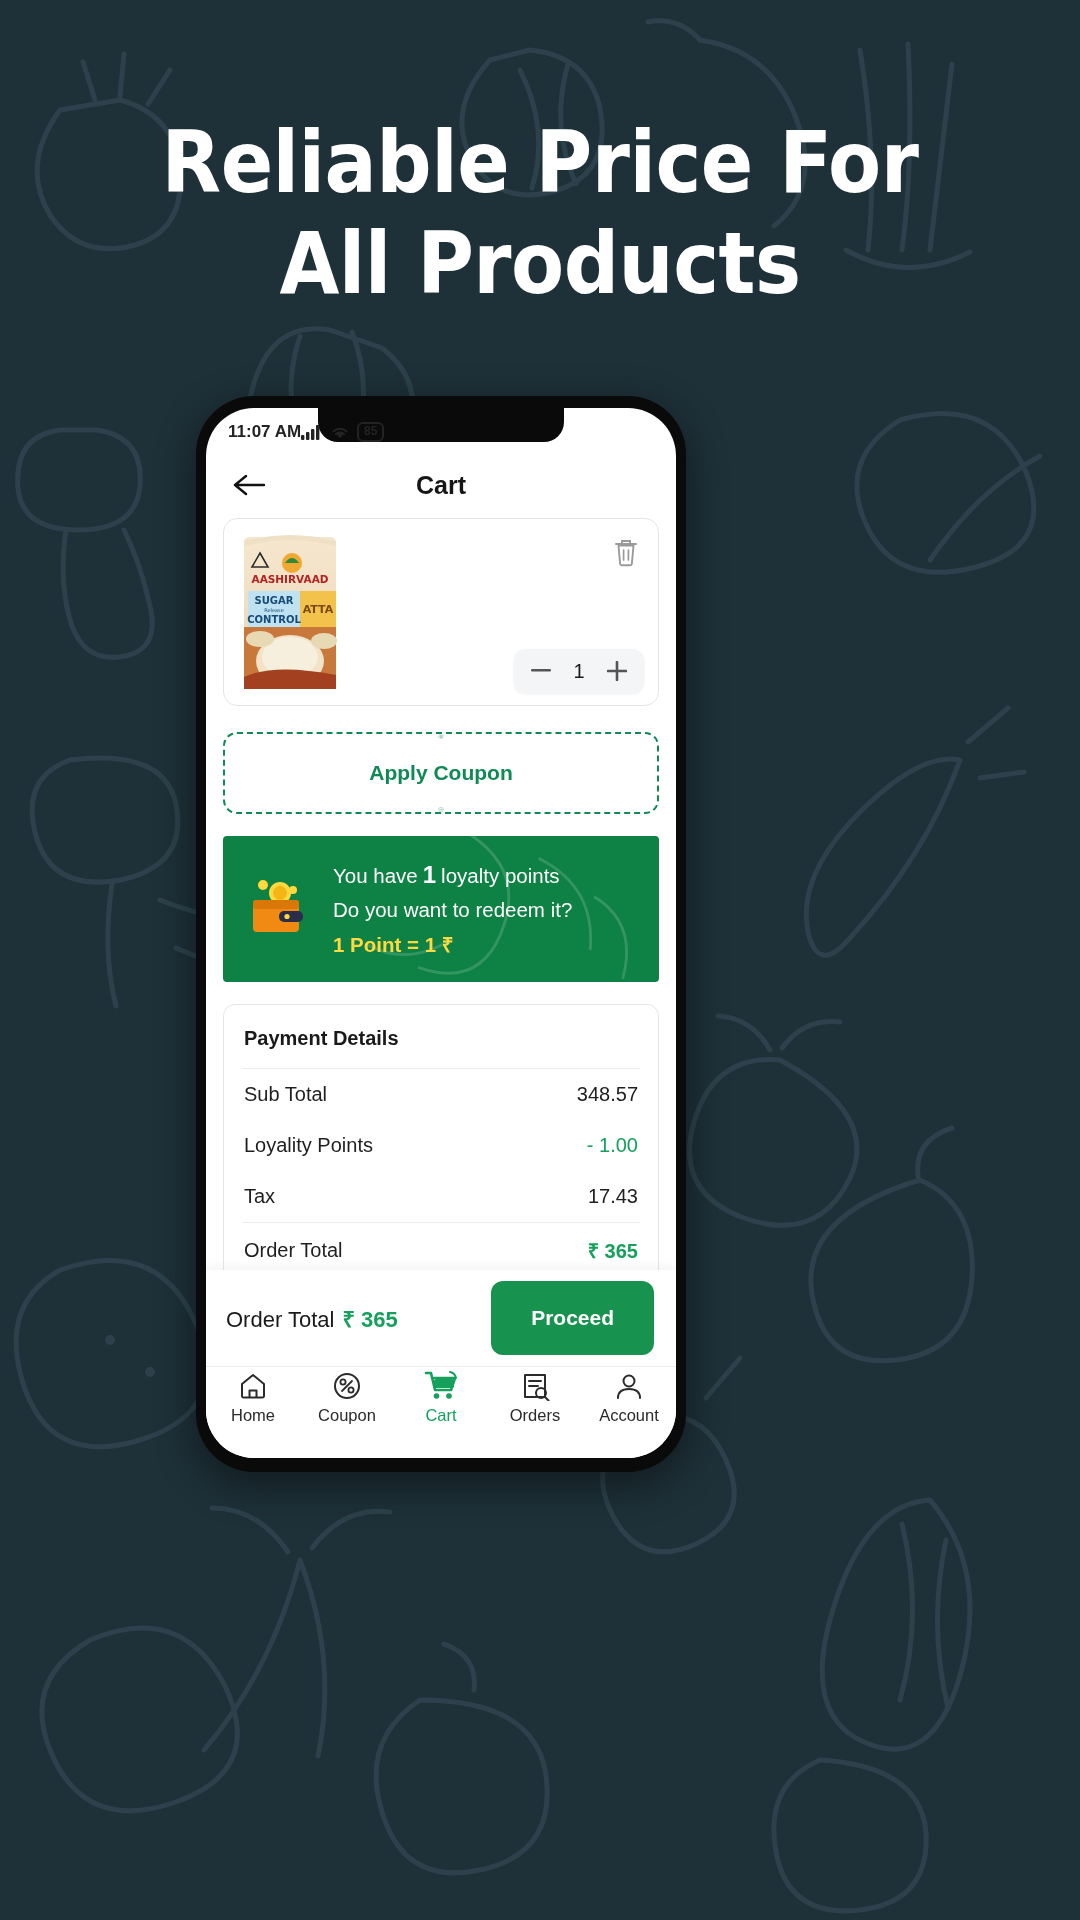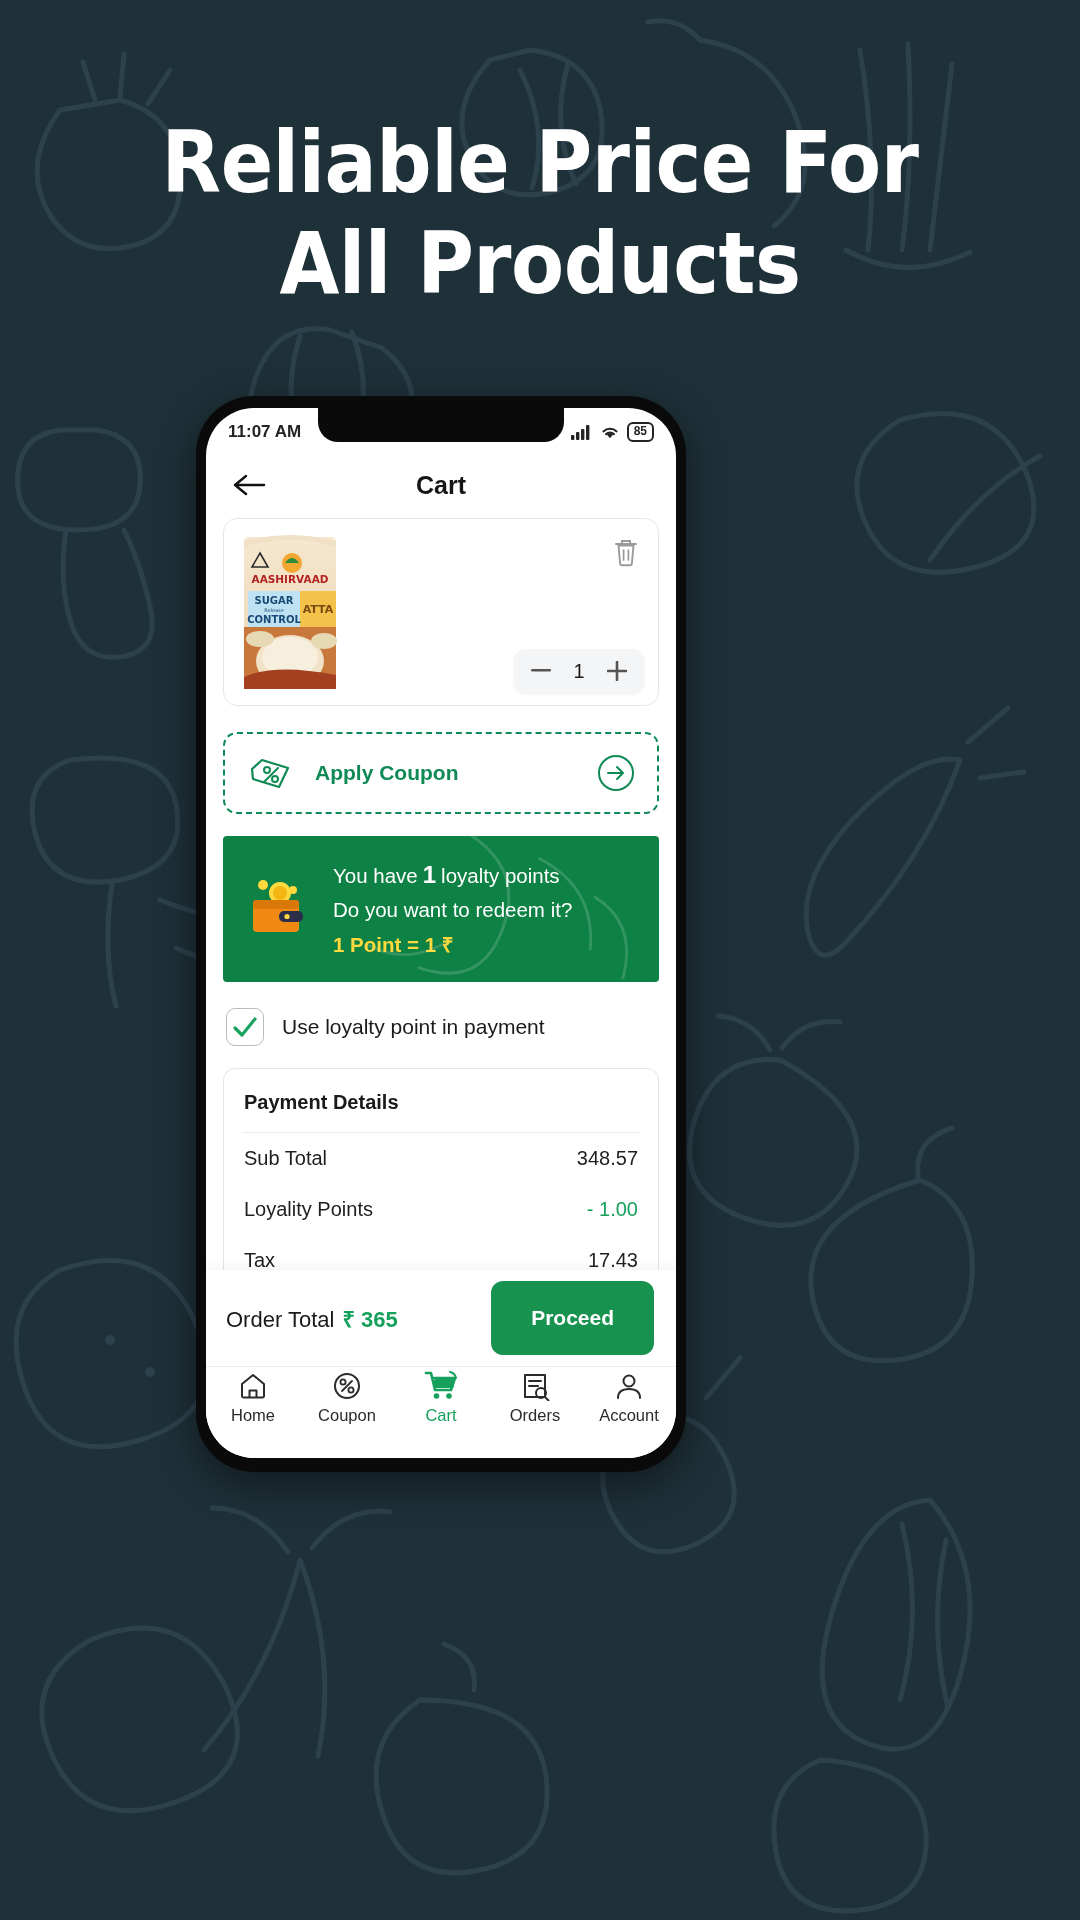--- a/index.html
+++ b/index.html
@@ -35,21 +35,21 @@
     padding:12px 10px 14px 10px;
   }
   .phone-screen {
     position:relative; width:100%; height:100%;
     background:#ffffff; border-radius:48px; overflow:hidden;
   }
 
   
   .statusbar {
     position:relative; height:44px; display:flex; align-items:center;
-    justify-content:space-between; padding:4px 22px 0 22px;
+    padding:4px 22px 0 22px;
     font-size:17px; font-weight:700; color:#232323;
   }
   .notch {
     position:absolute; left:50%; transform:translateX(-50%);
     top:0; width:246px; height:34px; background:#0a0a0a;
     border-radius:0 0 20px 20px;
   }
   .status-right { display:flex; align-items:center; gap:7px; z-index:3; }
   .batt {
     border:2px solid #232323; border-radius:6px;
@@ -91,21 +91,21 @@
     display:flex; align-items:center; gap:4px;
     background:#f4f5f6; border-radius:12px; padding:7px 10px;
     box-shadow:0 1px 3px rgba(0,0,0,.08);
   }
   .qty-btn { width:34px; height:30px; display:flex; align-items:center; justify-content:center; color:#4a4a4a; }
   .qty-val { min-width:34px; text-align:center; font-size:20px; color:#1a1a1a; }
 
   
   .coupon-box {
     margin-top:26px; height:82px; border:2.5px dashed #0f8a55; border-radius:14px;
-    display:flex; align-items:center; padding:0 22px; gap:22px;
+    display:flex; align-items:center; padding:0 22px; gap:22px;flex-direction:column;
   }
   .coupon-label { flex:1; font-size:21px; font-weight:700; color:#0f8a55; }
 
   
   .loyalty-banner {
     margin-top:22px; background:#0e8144; border-radius:4px;
     height:146px; display:flex; align-items:center; gap:18px; padding:0 20px;
     position:relative; overflow:hidden;
   }
   .loyalty-text { color:#fff; font-size:20.5px; line-height:1.6; z-index:2; }
@@ -350,28 +350,20 @@
         </svg>
         <div class="loyalty-text">
           <div>
             <span>You have</span><b>1</b><span>loyalty points</span>
           </div>
           <div>Do you want to redeem it?</div>
           <div class="loyalty-rate">1 Point = 1 ₹</div>
         </div>
       </div>
 
-      <div class="check-row">
-        <div class="checkbox">
-          <svg width="24" height="20" viewBox="0 0 24 20">
-            <path d="M2 11 l7 7 l13 -16" stroke="#1aa35e" stroke-width="3.2" fill="none" stroke-linecap="round" stroke-linejoin="round"></path>
-          </svg>
-        </div>
-        <div class="check-label">Use loyalty point in payment</div>
-      </div>
 
       <div class="pay-card">
         <div class="pay-title">Payment Details</div>
 
         <div class="pay-row">
           <span>Sub Total</span>
           <span>348.57</span>
         </div>
         <div class="pay-row">
           <span>Loyality Points</span>

